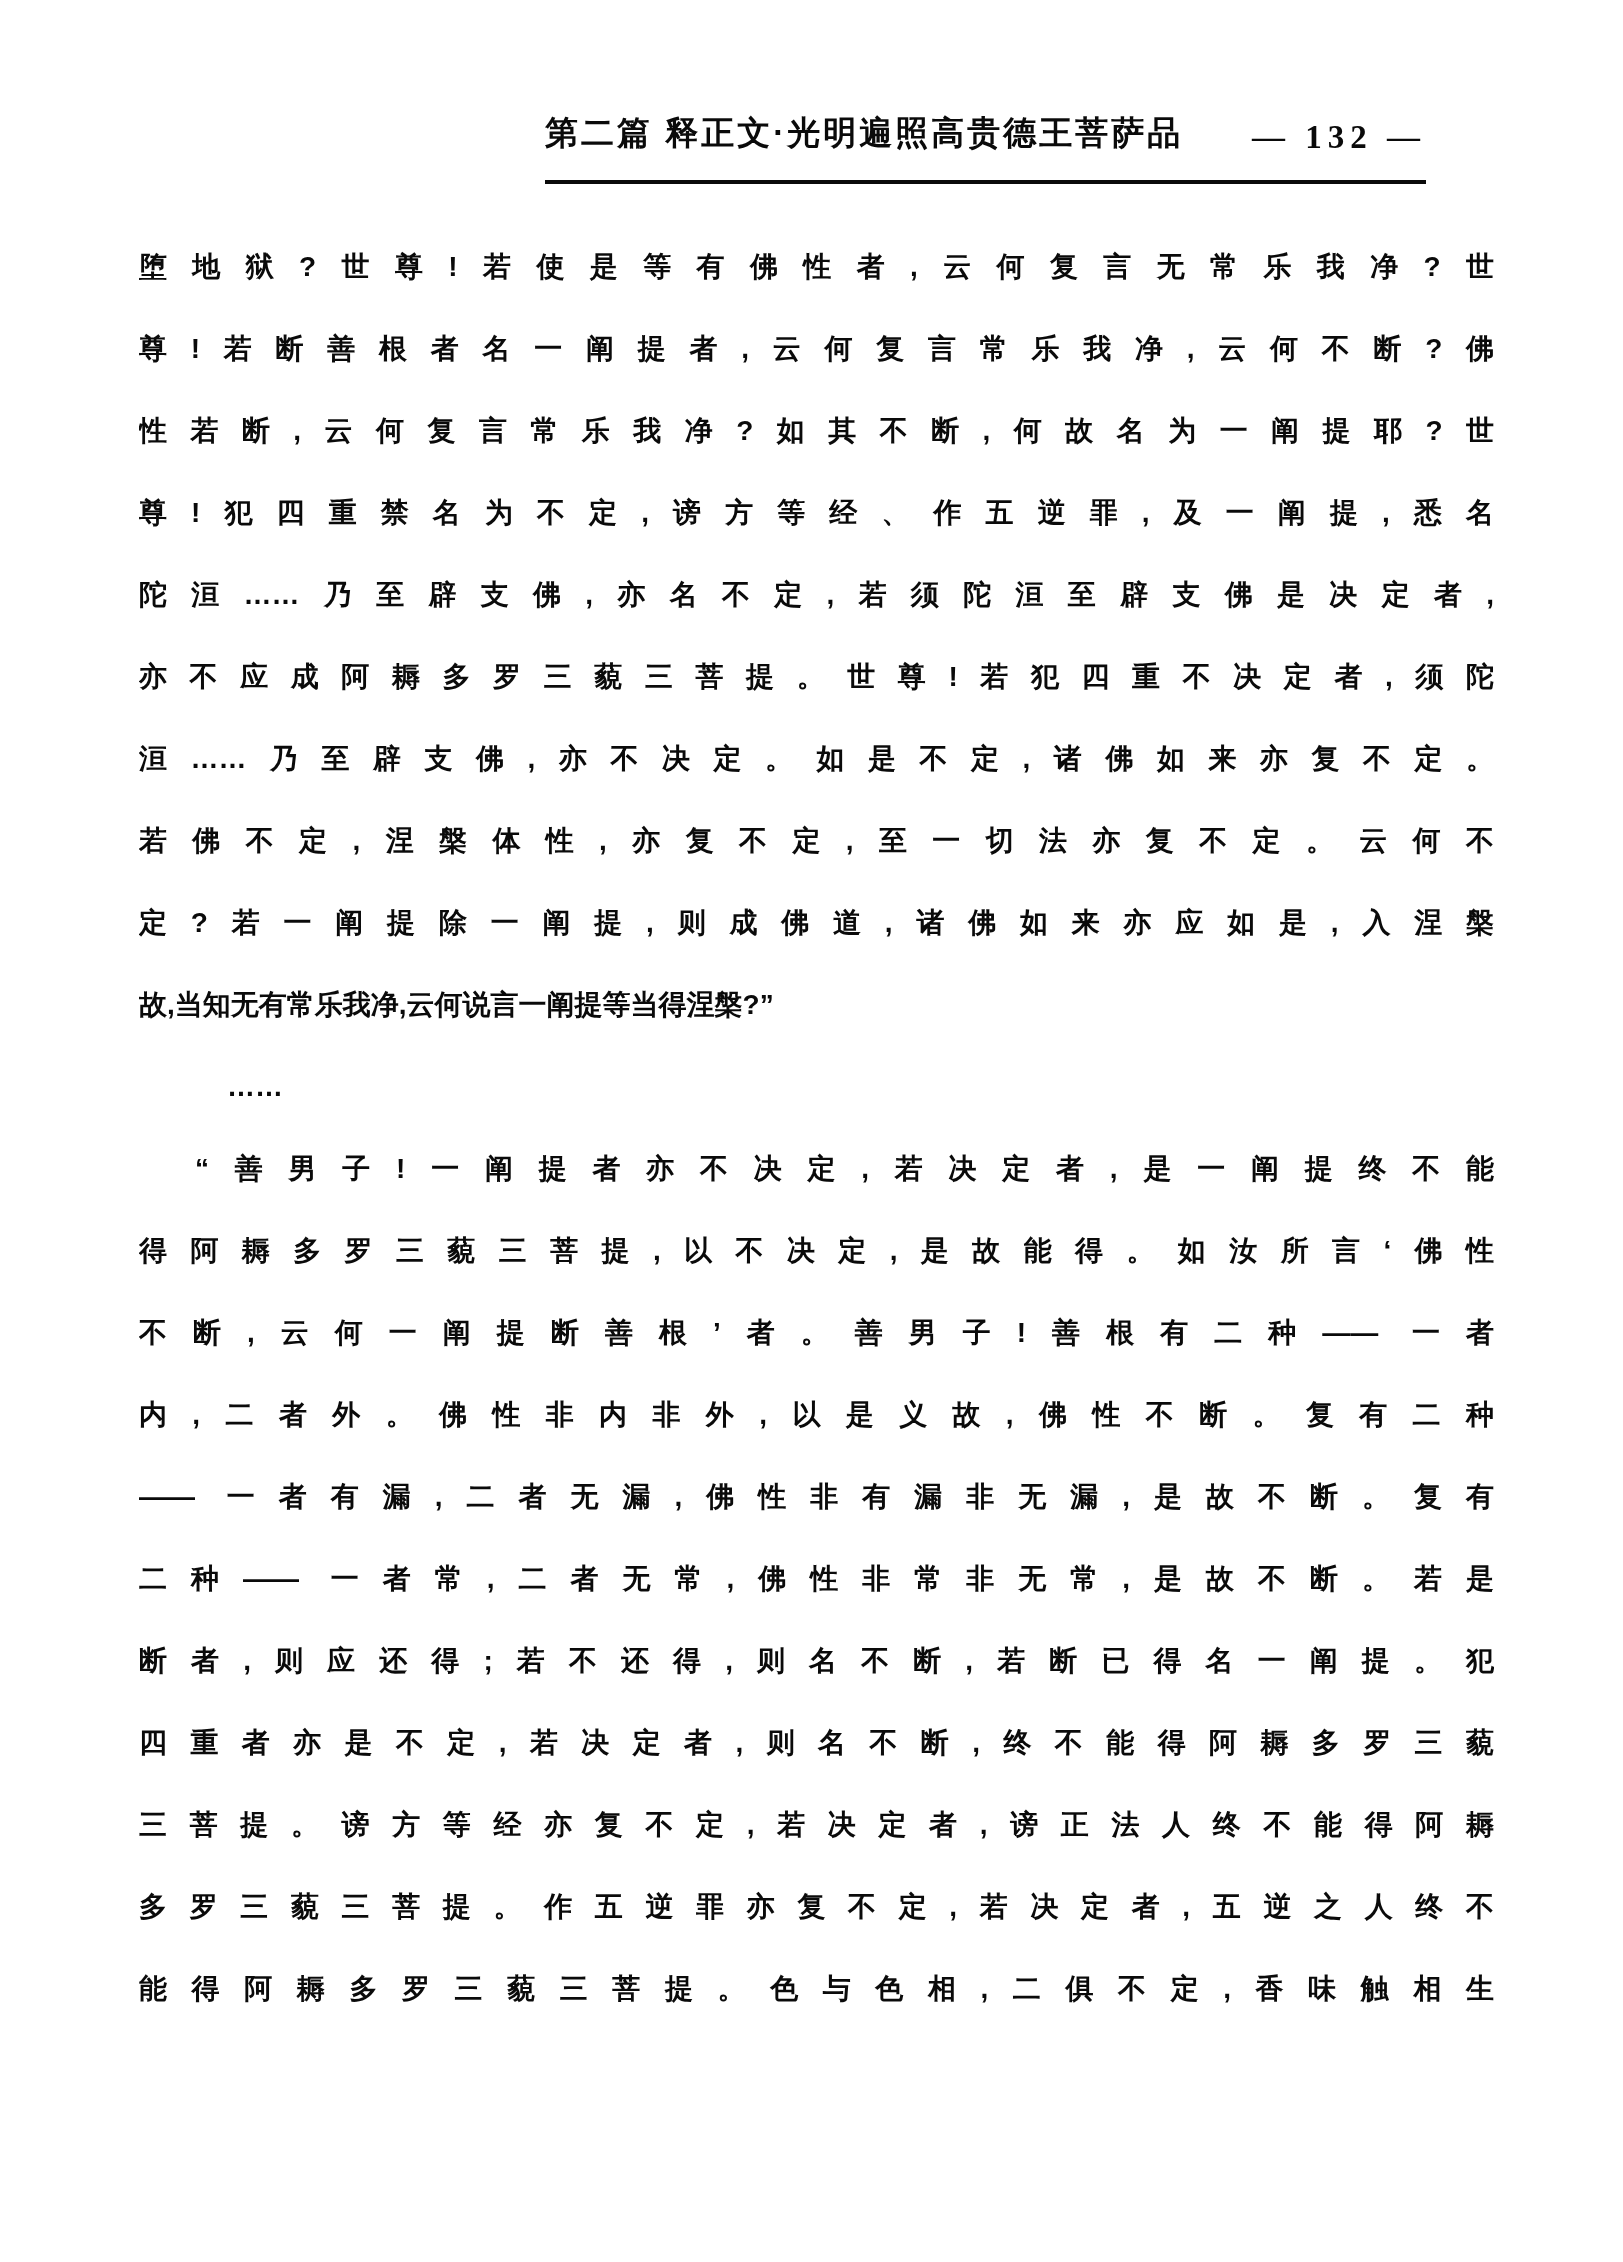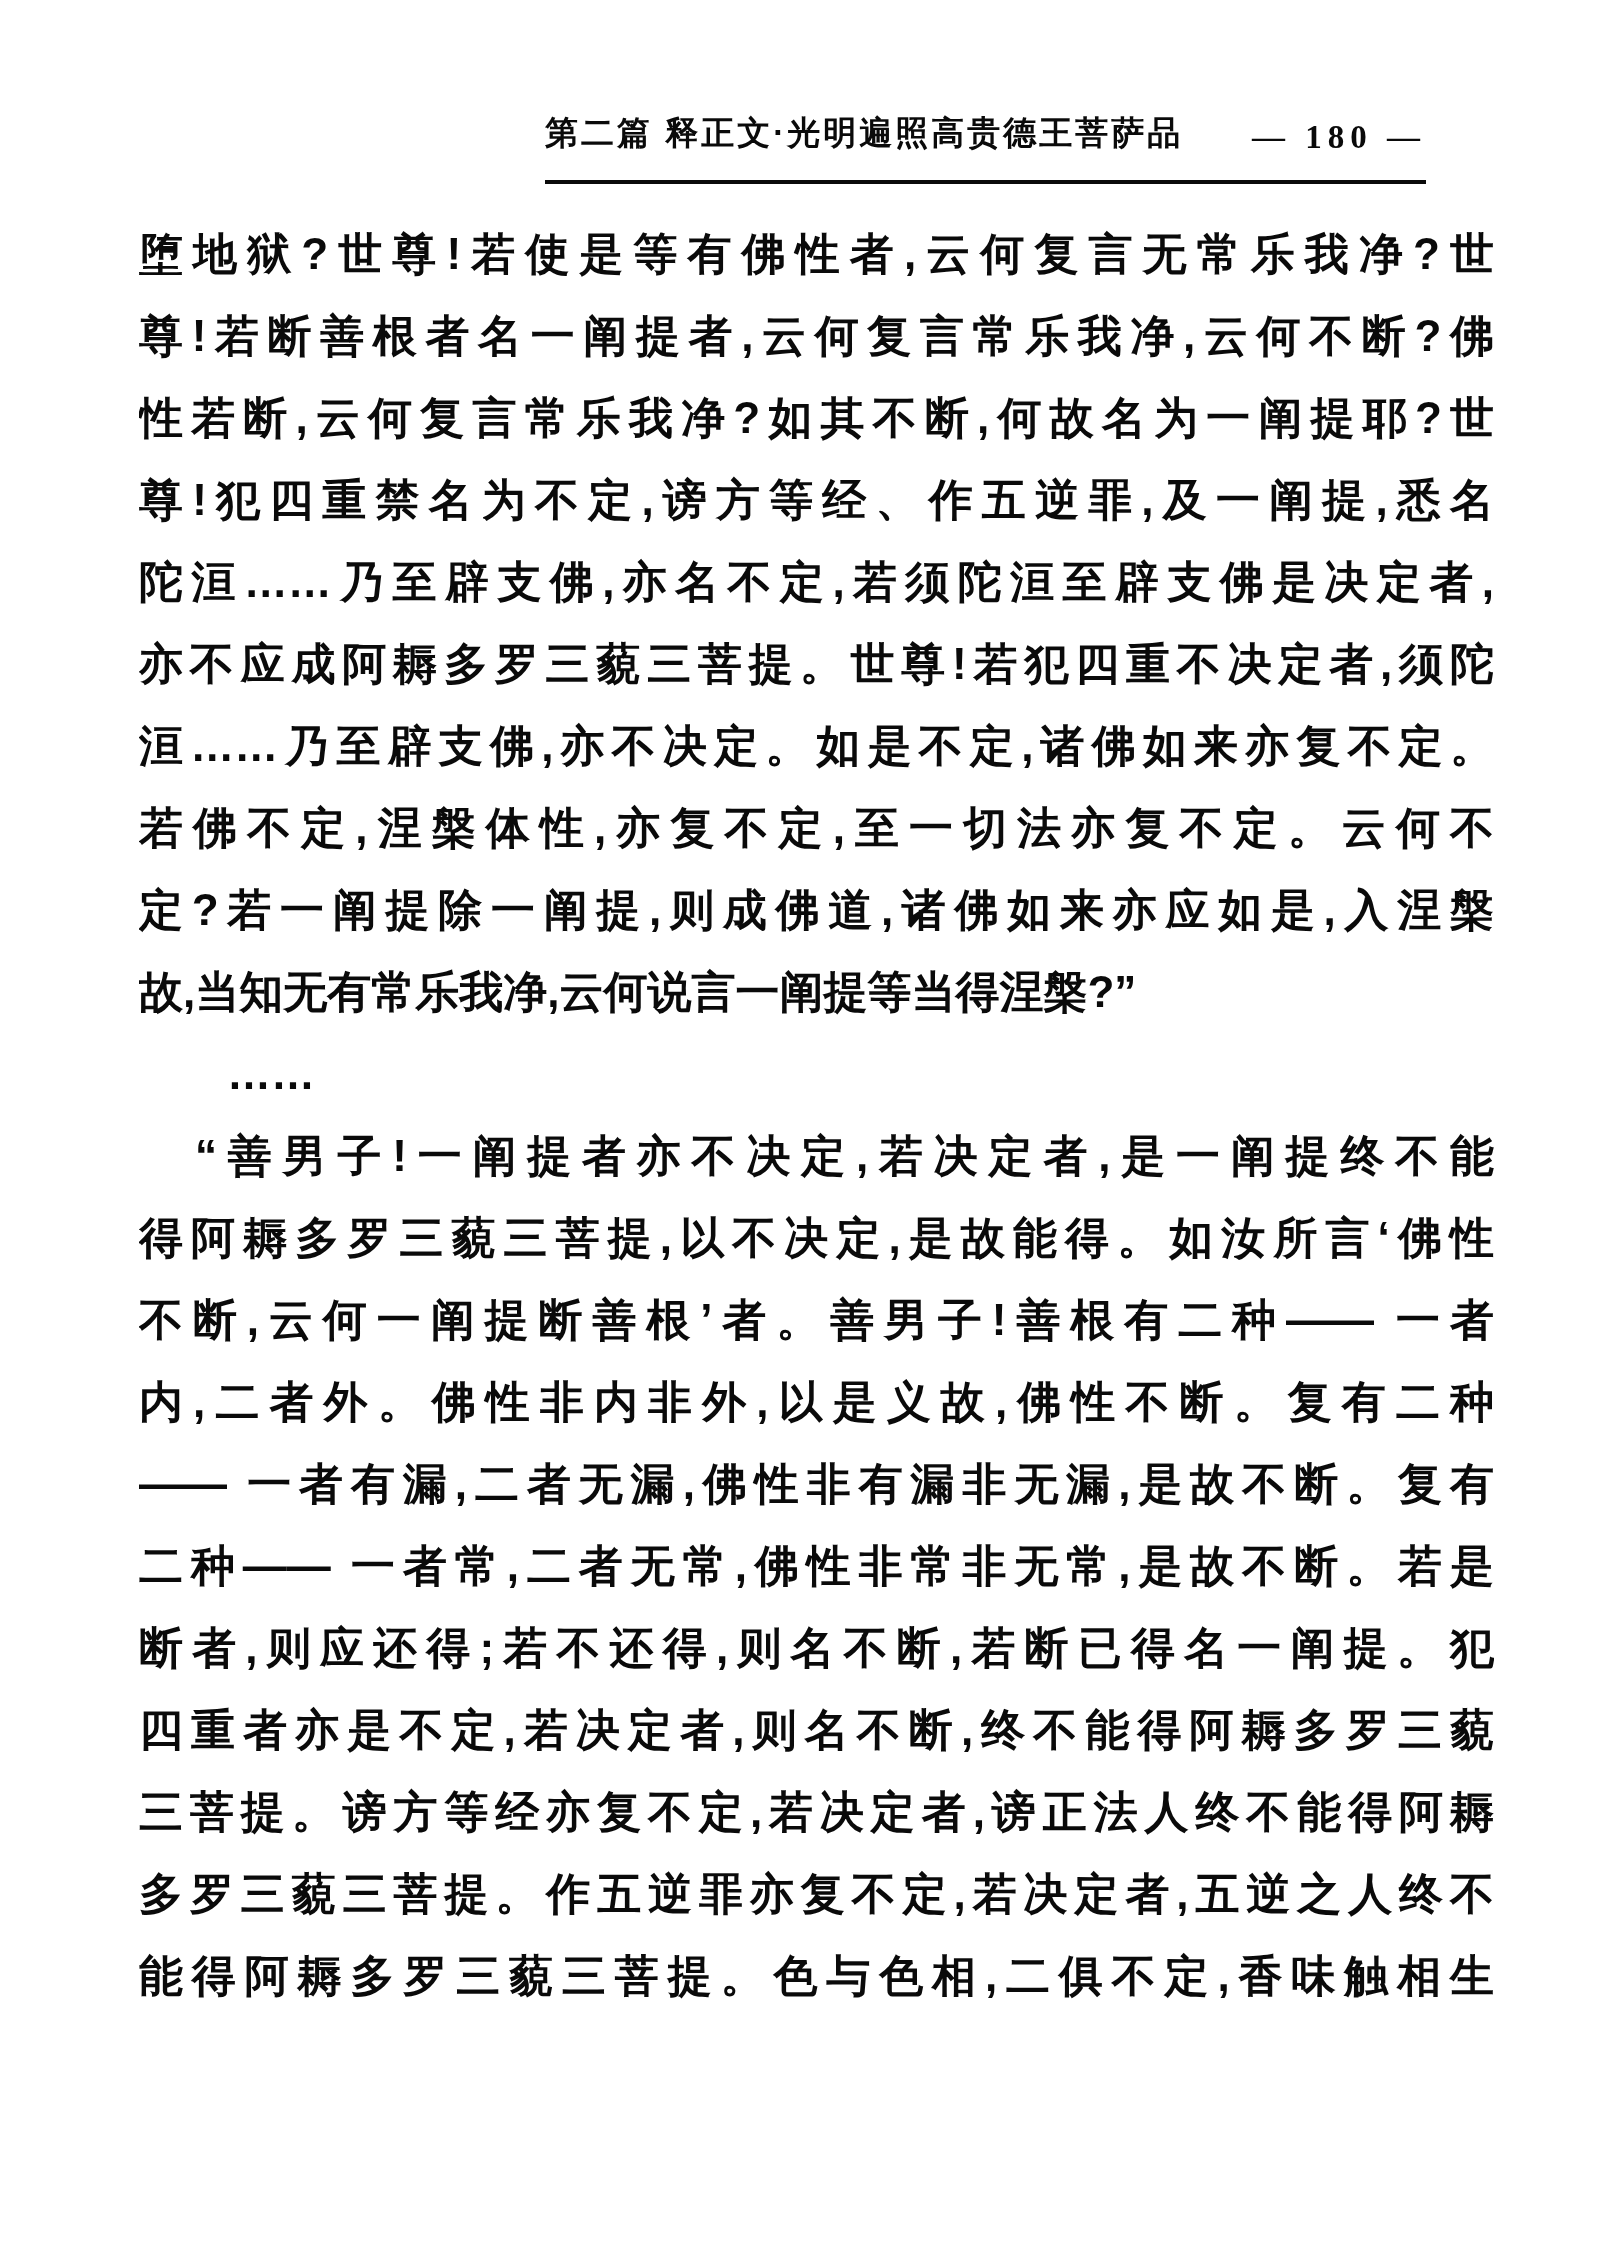--- a/index.html
+++ b/index.html
@@ -28,23 +28,23 @@
     white-space: nowrap;
   }
   .header-page {
     letter-spacing: 6px;
     font-family: "Liberation Serif", "DejaVu Serif", serif;
     font-weight: bold;
   }
   .body-text {
     position: absolute;
     left: 139px;
-    top: 213px;
+    top: 226px;
     width: 1355px;
-    font-size: 44px;
+    font-size: 28px;
     font-weight: bold;
   }
   .line {
     height: 82px;
     line-height: 82px;
     text-align: justify;
     text-align-last: justify;
     overflow: hidden;
   }
   .line.no-stretch {
@@ -60,21 +60,21 @@
     text-indent: 56px;
   }
 </style>
 </head>
 <body>
 
 <div class="page">
 
   <div class="header">
     <span class="header-title">第二篇 释正文·光明遍照高贵德王菩萨品</span>
-    <span class="header-page">— 180 —</span>
+    <span class="header-page">— 132 —</span>
   </div>
 
   <div class="body-text">
 
     <div class="para">
       <div class="line">堕地狱?世尊!若使是等有佛性者,云何复言无常乐我净?世</div>
       <div class="line">尊!若断善根者名一阐提者,云何复言常乐我净,云何不断?佛</div>
       <div class="line">性若断,云何复言常乐我净?如其不断,何故名为一阐提耶?世</div>
       <div class="line">尊!犯四重禁名为不定,谤方等经、作五逆罪,及一阐提,悉名</div>
       <div class="line">陀洹……乃至辟支佛,亦名不定,若须陀洹至辟支佛是决定者,</div>

